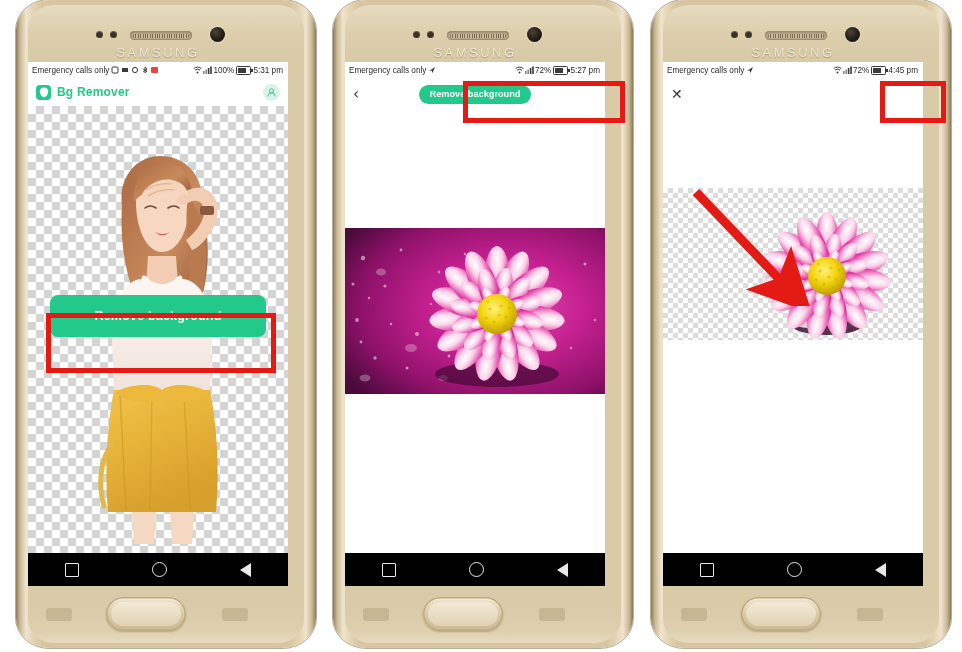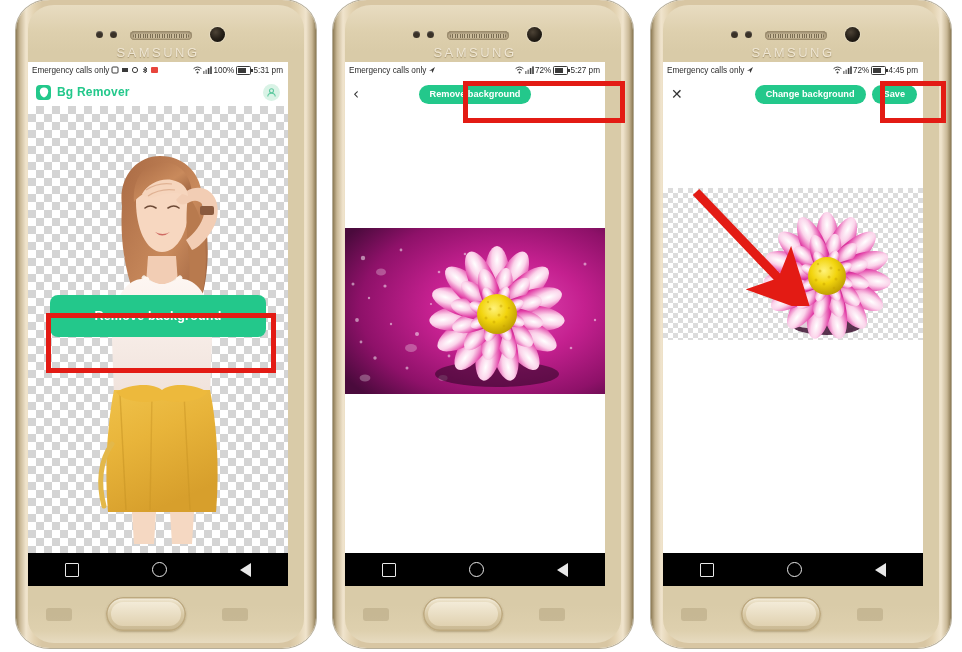--- a/index.html
+++ b/index.html
@@ -548,24 +548,20 @@
           <span>72%</span>
           <span class="sb-batt">
               <i></i>
             </span>
           <span class="sb-time">4:45 pm</span>
         </div>
       </div>
 
       <div class="appbar" style="height:32px;">
         <span class="xicon">✕</span>
-        <span class="bar-actions" style="top:7px;">
-          <span class="pill">Change background</span>
-          <span class="pill small">Save</span>
-        </span>
       </div>
 
       <div class="canvas" style="height:443px;position:relative;background:#fff;">
 
         <div class="checker fine" style="position:absolute;left:0;top:78px;width:260px;height:152px;"></div>
 
         <div class="flowerwrap" style="left:78px;top:90px;width:176px;height:150px;">
           <svg width="176" height="150" viewBox="0 0 176 150">
             <defs>
               <radialGradient id="pet2" cx="50%" cy="20%" r="90%">

